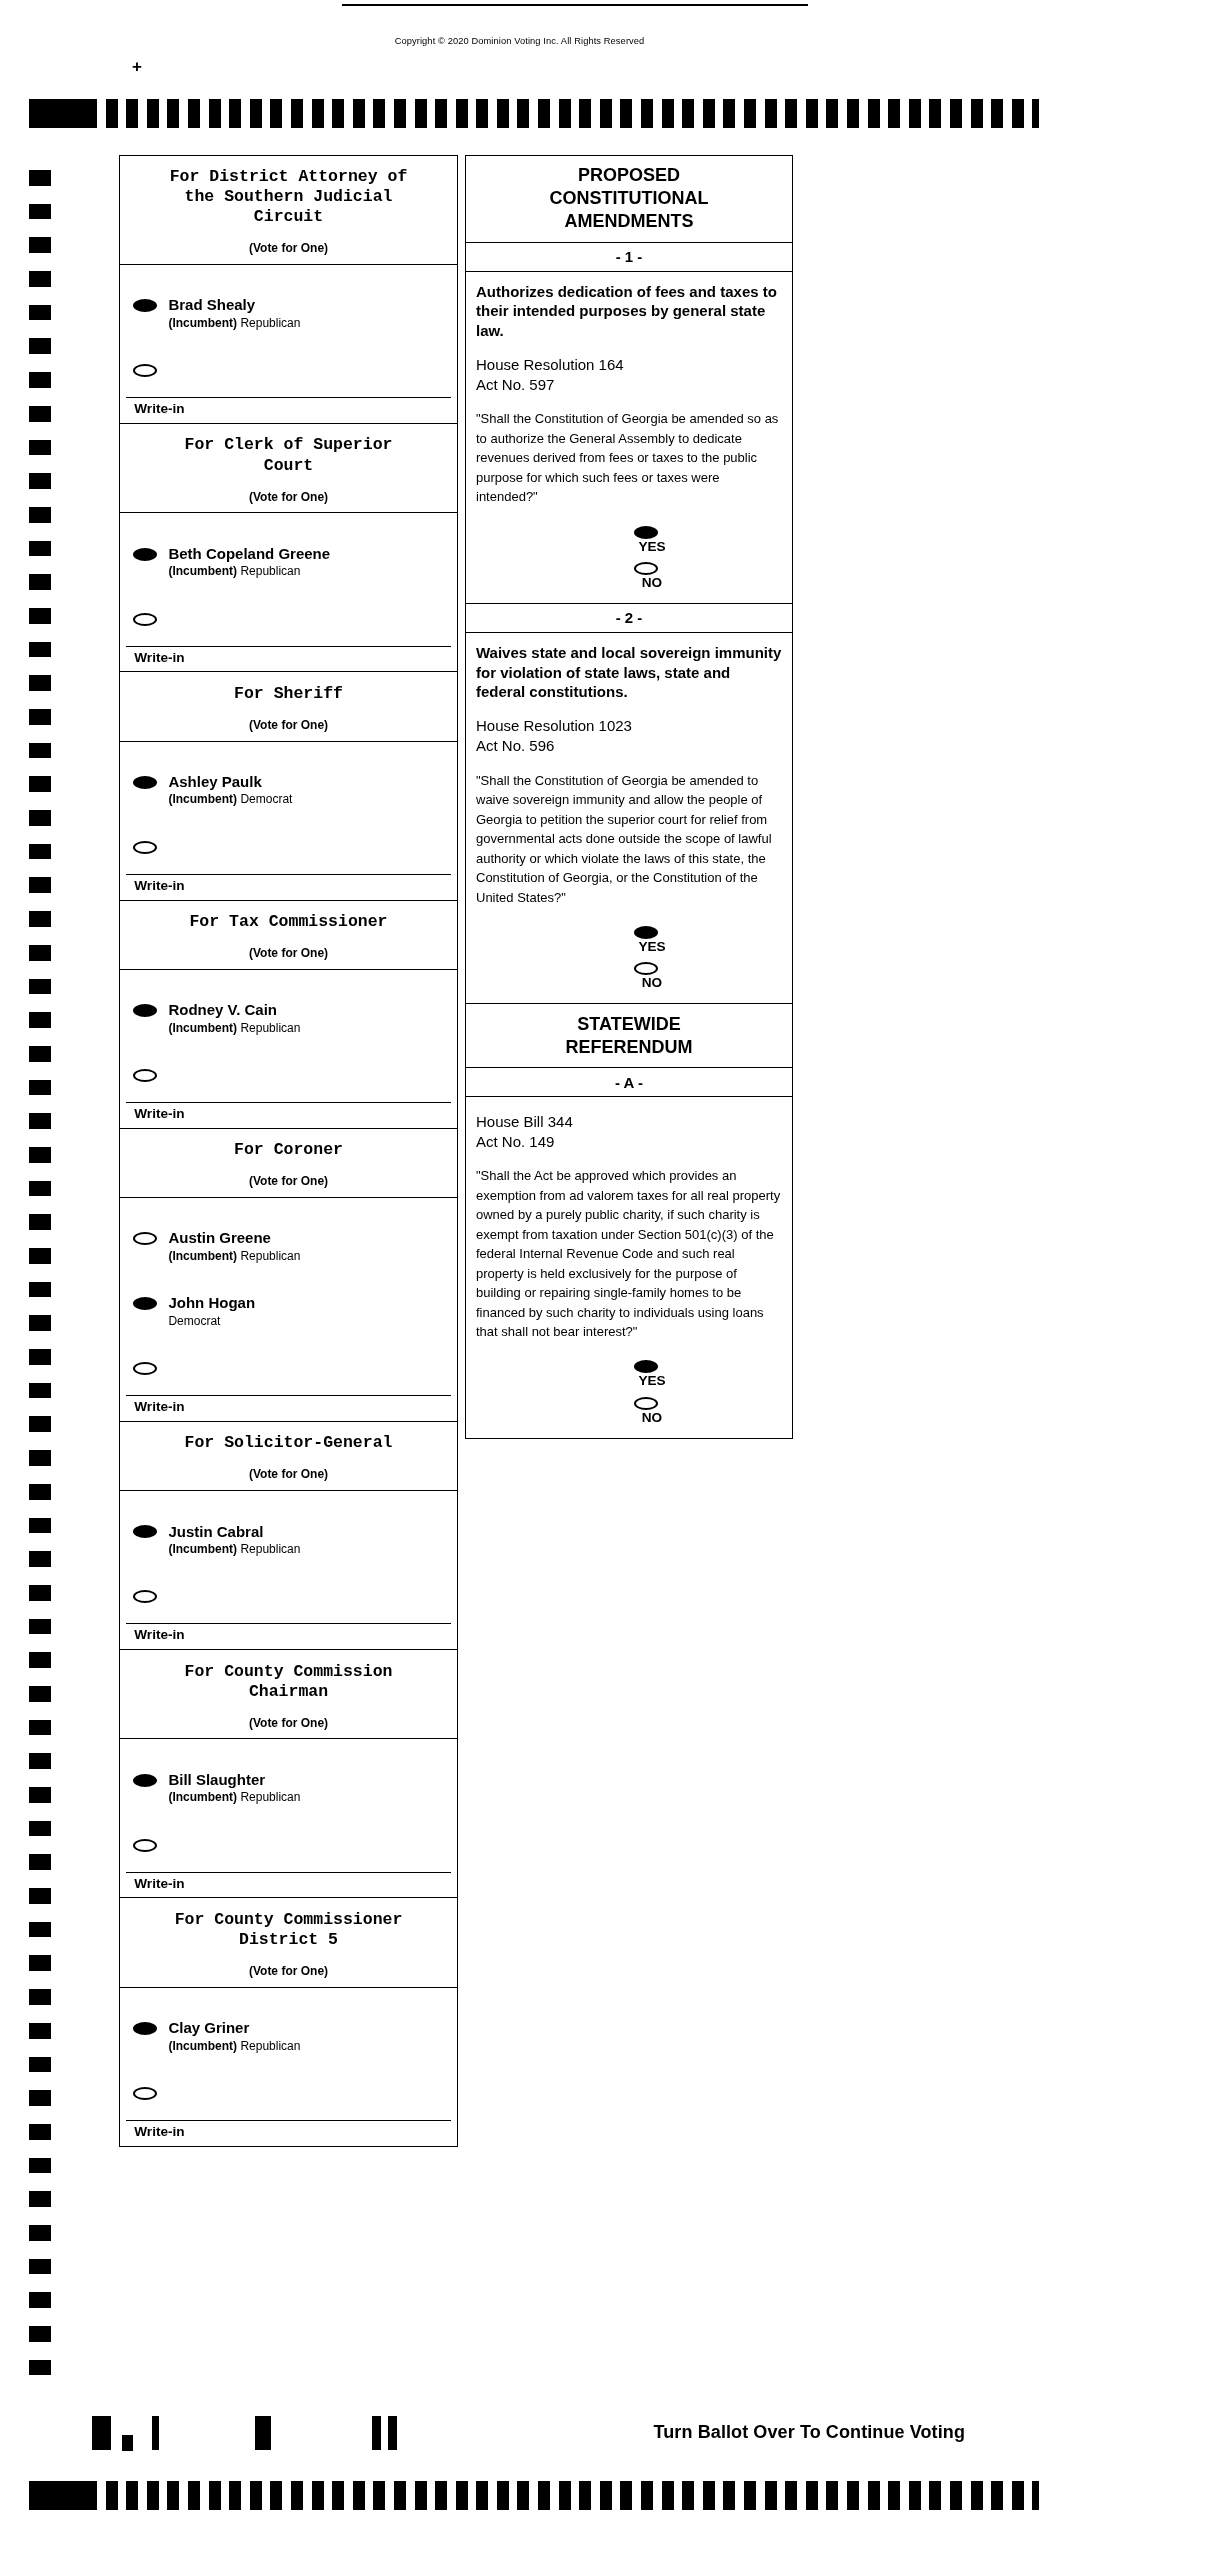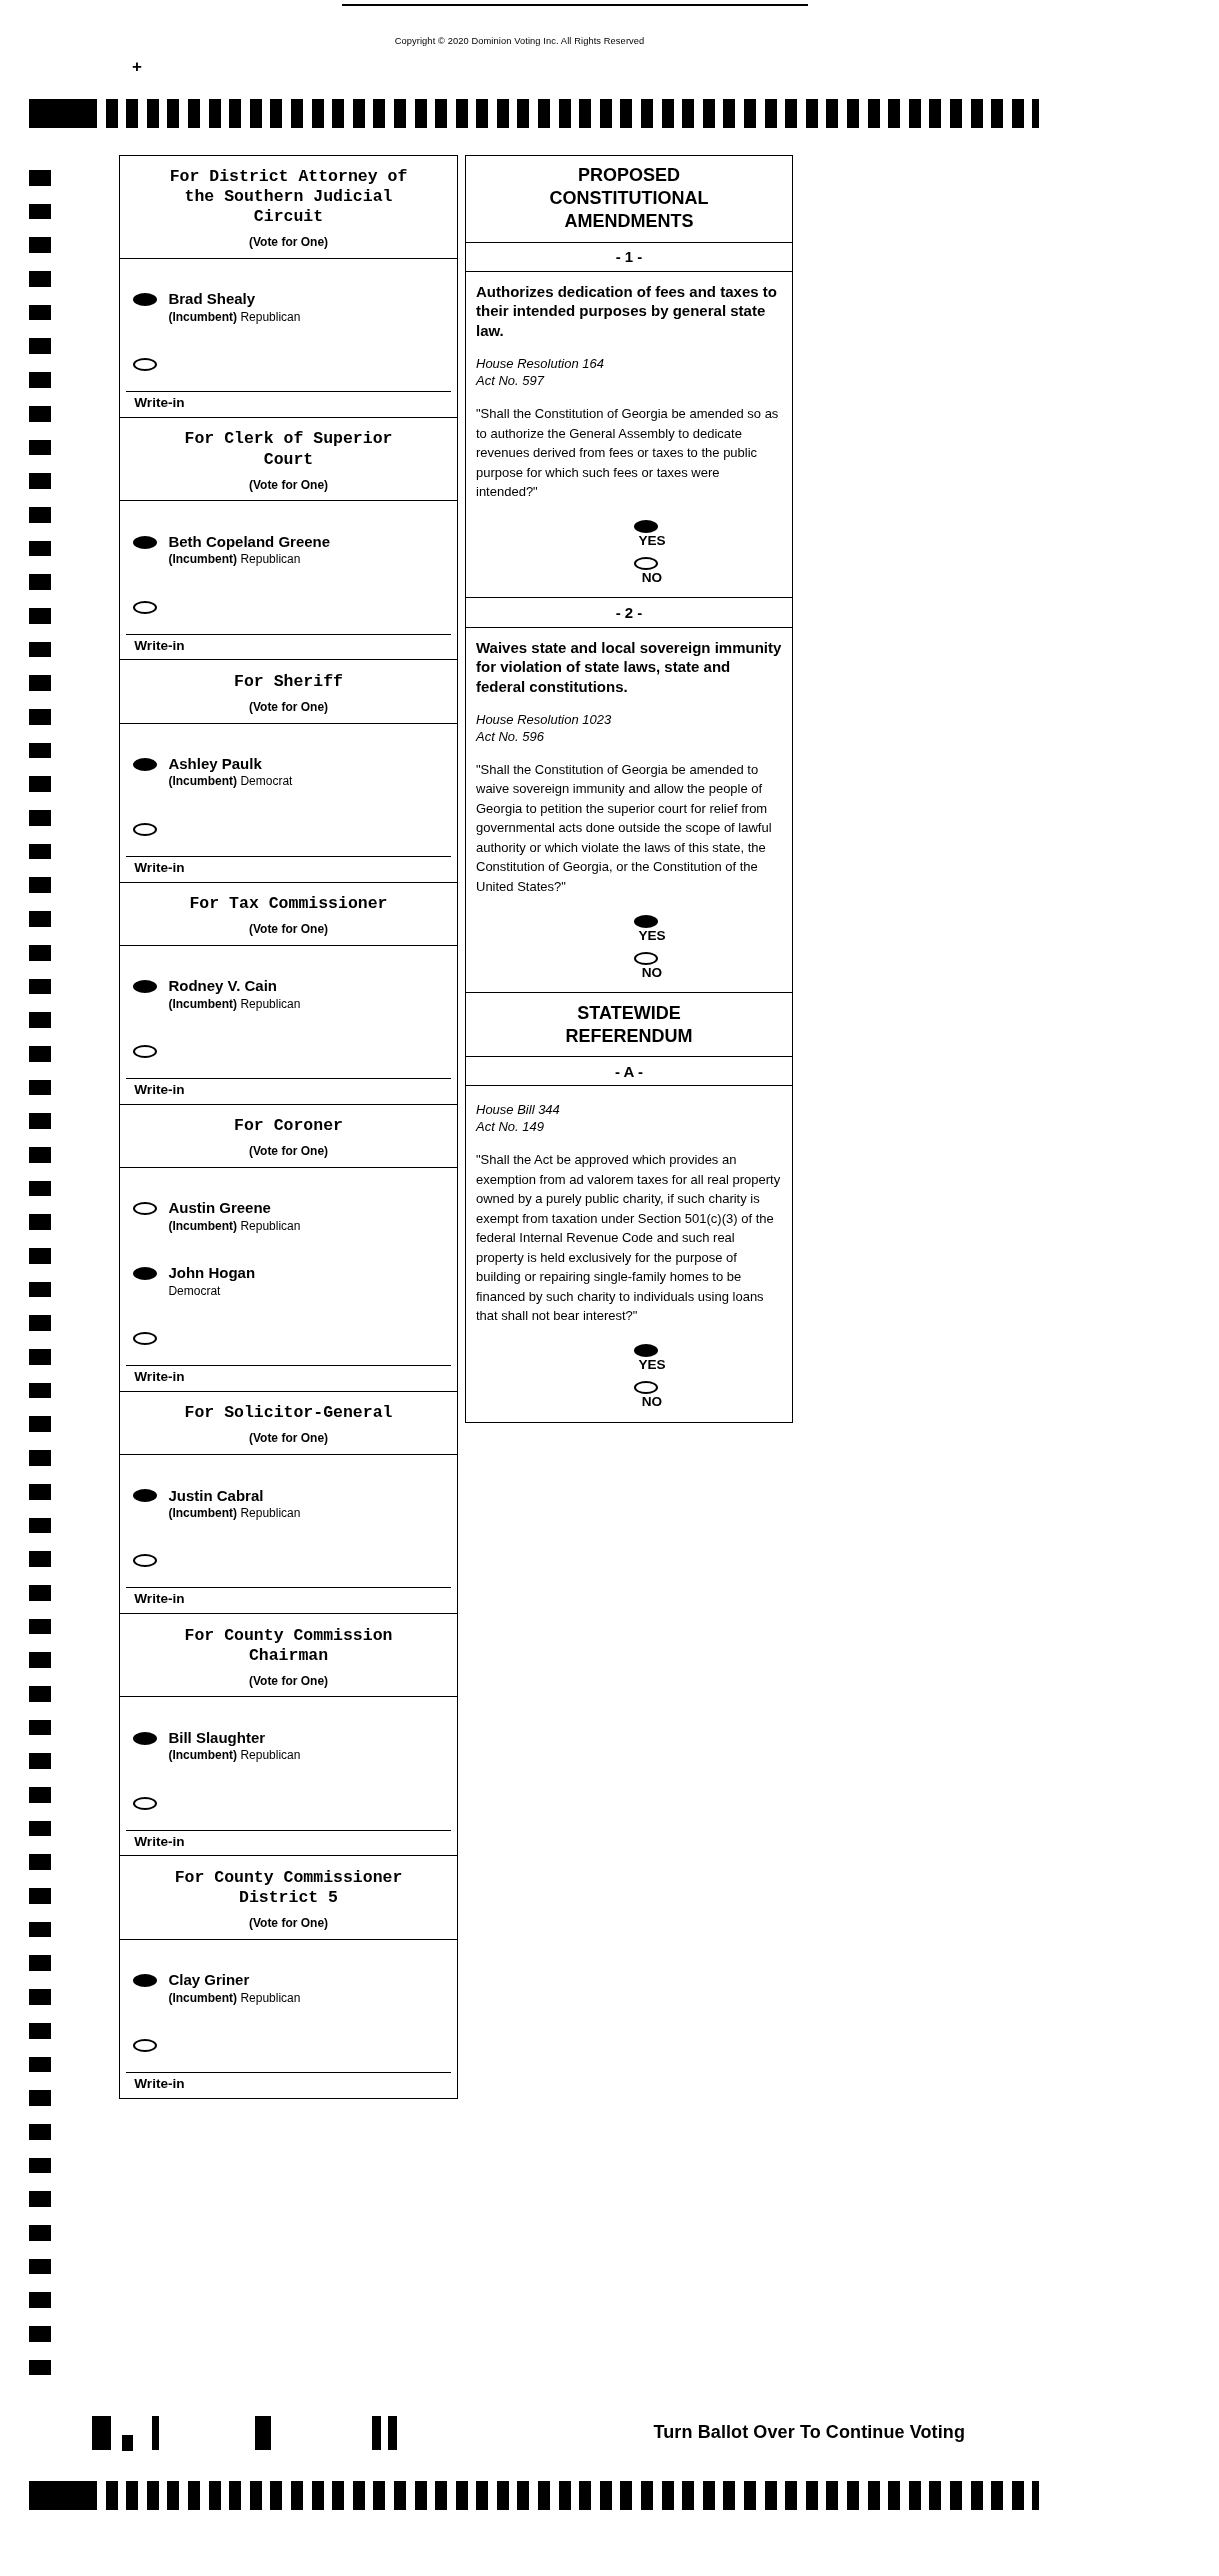--- a/index.html
+++ b/index.html
@@ -18,37 +18,37 @@
   .timing-col.left{left:29px;top:170px;}
   .timing-col.right{left:1168px;top:170px;}
   .timing-col .sq{width:21.5px;height:15.7px;background:#000;}
 
   .col-left{position:absolute;left:119px;top:156px;width:339px;}
   .col-right{position:absolute;left:465px;top:156px;width:328px;}
 
   .contest{border:1.4px solid #000;margin-top:-1.4px;background:#fff;}
   .contest-header{text-align:center;padding:11.4px 7.2px 8.6px;border-bottom:1.4px solid #000;}
   .contest-title{font-weight:bold;font-size:16.5px;line-height:1.22;padding:0 41px;font-family:Liberation Mono, monospace;}
-  .vote-for{font-weight:bold;font-size:12px;margin-top:8px;}
+  .vote-for{font-weight:bold;font-size:12px;margin-top:14px;}
   .cand-row{display:flex;align-items:flex-start;padding:31.5px 7.2px 0 13px;}
   .cand-row.empty{padding-bottom:13px;}
   .bubble{flex:none;width:24px;height:13px;border:2.1px solid #000;border-radius:50%;background:#fff;margin-top:2.9px;}
   .bubble.filled{background:#000;}
   .cand-info{margin-left:11.4px;}
   .cand-name{font-weight:bold;font-size:15px;line-height:1.15;}
   .cand-detail{font-size:12px;margin-top:2.1px;}
   .cand-detail .inc{font-weight:bold;}
   .writein{border-top:1.4px solid #000;margin:7.2px 5.7px 0;}
   .writein-label{font-weight:bold;font-size:13.6px;padding:2.9px 0 7.2px 8.6px;}
 
   .section-header{border:1.4px solid #000;margin-top:-1.4px;text-align:center;font-weight:bold;font-size:18px;line-height:1.28;padding:8.6px 74px;background:#fff;}
   .measure{border:1.4px solid #000;margin-top:-1.4px;padding-bottom:13px;background:#fff;}
   .m-number{font-weight:bold;font-size:15px;text-align:center;padding:5.7px 0;border-bottom:1.4px solid #000;}
   .m-summary{font-weight:bold;font-size:15px;line-height:1.3;padding:10px 10px 0;}
-  .m-ref{font-size:13px;line-height:1.35;padding:14.3px 10px 0;font-style:italic;}
+  .m-ref{font-size:15px;line-height:1.35;padding:14.3px 10px 0;}
   .m-question{font-size:13px;line-height:1.5;padding:14.3px 10px 0;}
   .choice-row{display:flex;align-items:center;padding:18.6px 0 0 33px;flex-direction:column;}
   .choice-row + .choice-row{padding-top:8.6px;}
   .choice-row .bubble{margin-top:0;}
   .choice-label{font-weight:bold;font-size:13.6px;margin-left:13px;}
 
   .barcode{position:absolute;inset:0;pointer-events:none;}
   .bcbar{position:absolute;background:#000;}
   .side-mark{position:absolute;left:396px;top:2416px;font-size:7.2px;transform:rotate(90deg);transform-origin:left top;}
   .footer-instruction{position:absolute;right:74px;top:2422px;font-weight:bold;font-size:18px;letter-spacing:0.1px;}

